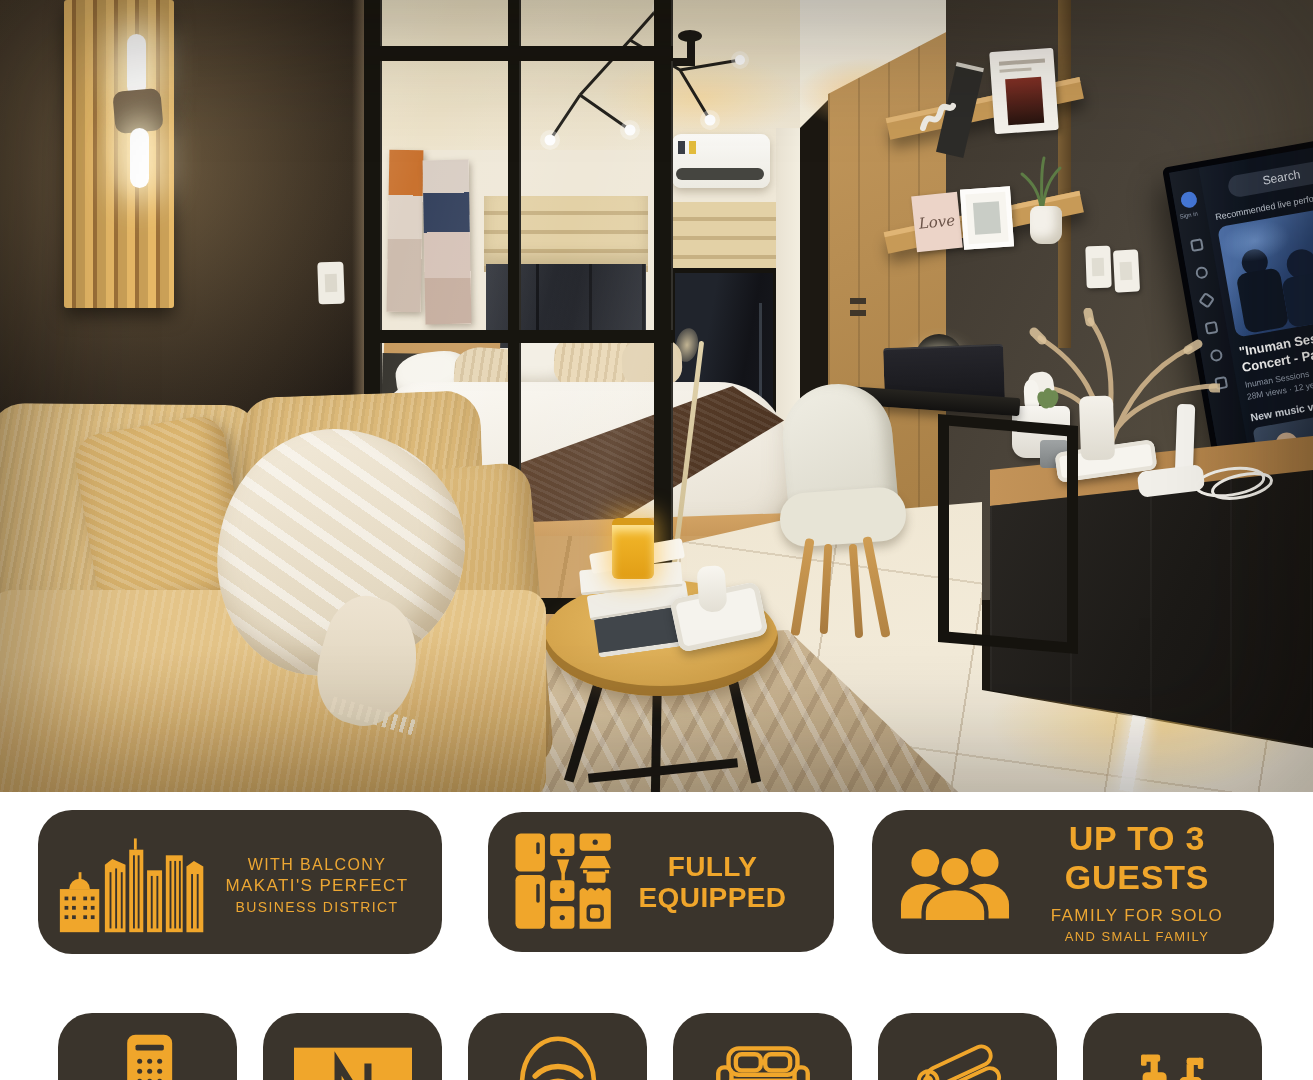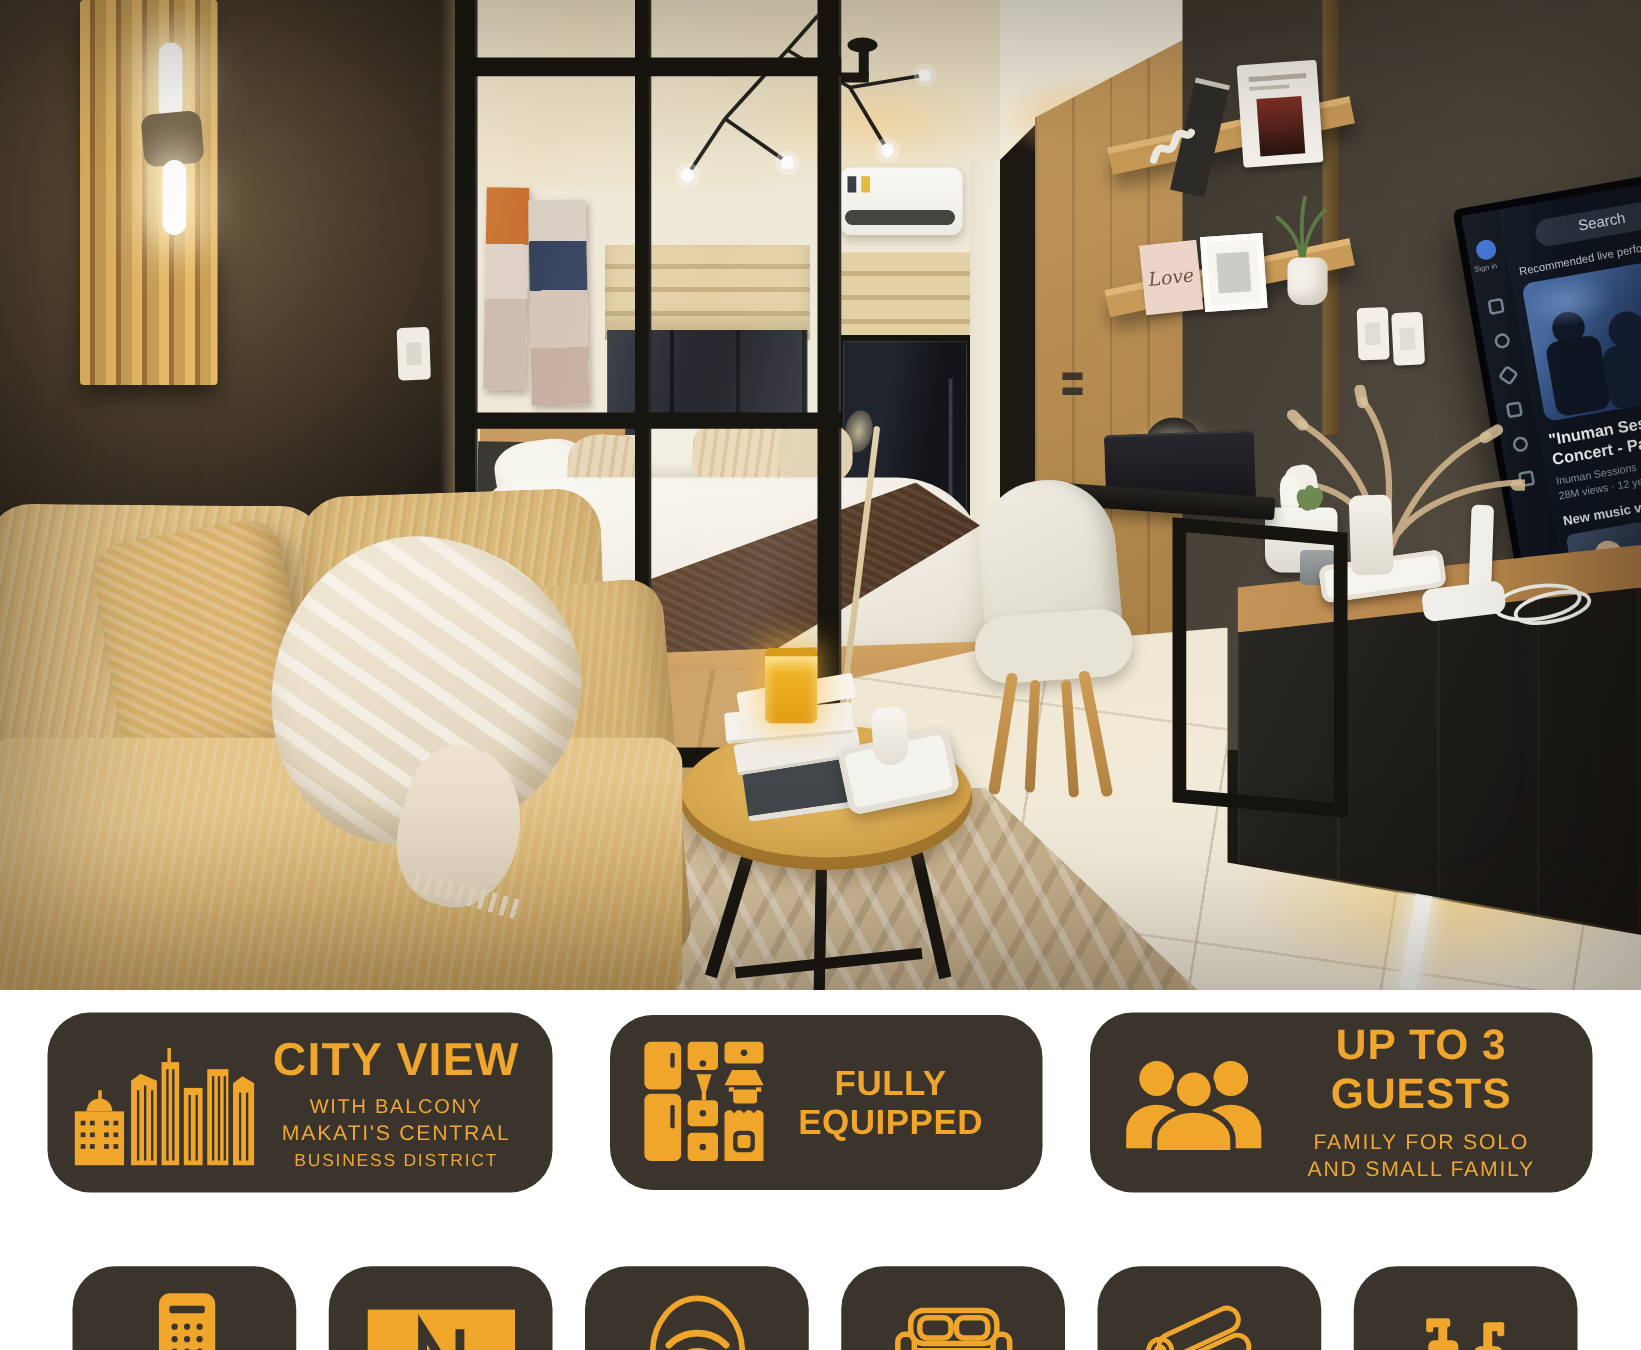--- a/index.html
+++ b/index.html
@@ -300,23 +300,22 @@
           <rect x="99" y="48" width="2" height="56"></rect>
             <rect x="105" y="48" width="2" height="56"></rect>
           <rect x="119" y="32" width="2" height="72"></rect>
             <rect x="124" y="32" width="2" height="72"></rect>
             <rect x="129" y="32" width="2" height="72"></rect>
           <rect x="142" y="46" width="2" height="58"></rect>
             <rect x="148" y="46" width="2" height="58"></rect>
         </g>
       </svg>
       <div class="txt" style="padding-right:16px;">
-        <span class="b-title" style="font-size:37px;letter-spacing:1px;">CITY VIEW</span>
         <span class="b-sub" style="font-size:16px;letter-spacing:1.4px;line-height:1.32;margin-top:6px;">WITH BALCONY</span>
-        <span class="b-sub" style="font-size:17px;letter-spacing:1.4px;line-height:1.32;">MAKATI'S CENTRAL</span>
+        <span class="b-sub" style="font-size:17px;letter-spacing:1.4px;line-height:1.32;">MAKATI'S PERFECT</span>
         <span class="b-sub" style="font-size:14px;letter-spacing:1.4px;line-height:1.32;">BUSINESS DISTRICT</span>
       </div>
     </div>
 
     <div class="badge" style="left:488px;top:812px;width:346px;height:140px;">
       <svg width="104" height="104" viewBox="0 0 120 120" style="margin-left:24px;flex:none;">
         <g fill="#F0A62B">
           <rect x="4" y="4" rx="6" width="34" height="44"></rect>
           <rect x="4" y="52" rx="6" width="34" height="62"></rect>
           <rect x="44" y="4" rx="4" width="28" height="26"></rect>
@@ -353,21 +352,21 @@
           <path d="M8 90 v-16 a28 24 0 0 1 56 0 v16 z"></path>
           <circle cx="104" cy="26" r="16"></circle>
           <path d="M76 90 v-16 a28 24 0 0 1 56 0 v16 z"></path>
           <circle cx="70" cy="36" r="18" stroke="#3A342C" stroke-width="5"></circle>
           <path d="M34 94 v-12 a36 27 0 0 1 72 0 v12 z" stroke="#3A342C" stroke-width="5"></path>
         </g>
       </svg>
       <div class="txt" style="padding-right:16px;">
         <span class="b-title" style="font-size:34px;letter-spacing:.8px;">UP TO 3 GUESTS</span>
         <span class="b-sub" style="font-size:17px;letter-spacing:1.4px;line-height:1.32;margin-top:8px;">FAMILY FOR SOLO</span>
-        <span class="b-sub" style="font-size:17px;letter-spacing:1.4px;line-height:1.32;">AND SMALL FAMILY</span>
+        <span class="b-sub" style="font-size:13px;letter-spacing:1.4px;line-height:1.32;">AND SMALL FAMILY</span>
       </div>
     </div>
 
     <div class="badge badge-sq" style="left:58px;top:1013px;width:179px;height:130px;">
       <svg width="92" height="100" viewBox="0 0 110 120">
         <rect x="30" y="2" rx="10" width="54" height="112" fill="#F0A62B"></rect>
         <rect x="40" y="14" rx="2" width="34" height="7" fill="#3A342C"></rect>
         <g fill="#3A342C">
           <circle cx="45" cy="34" r="3"></circle>
             <circle cx="57" cy="34" r="3"></circle>

